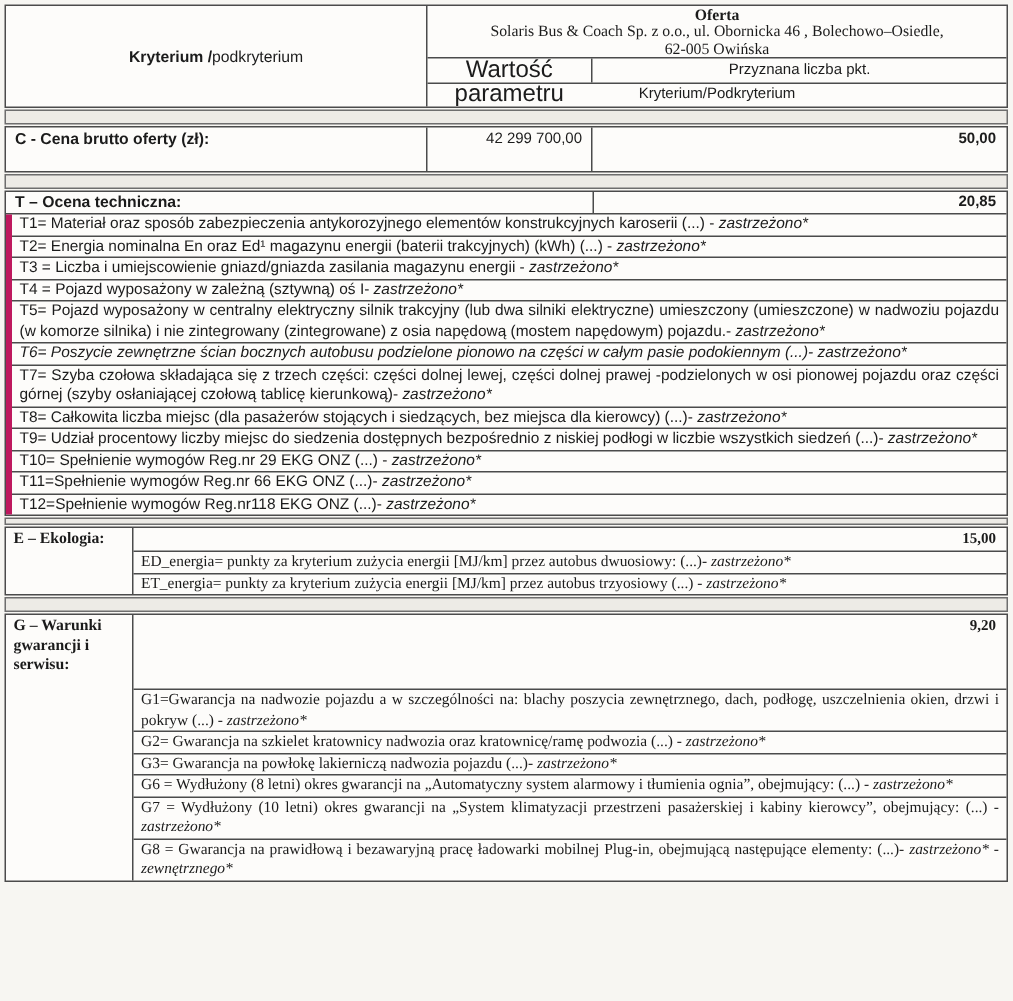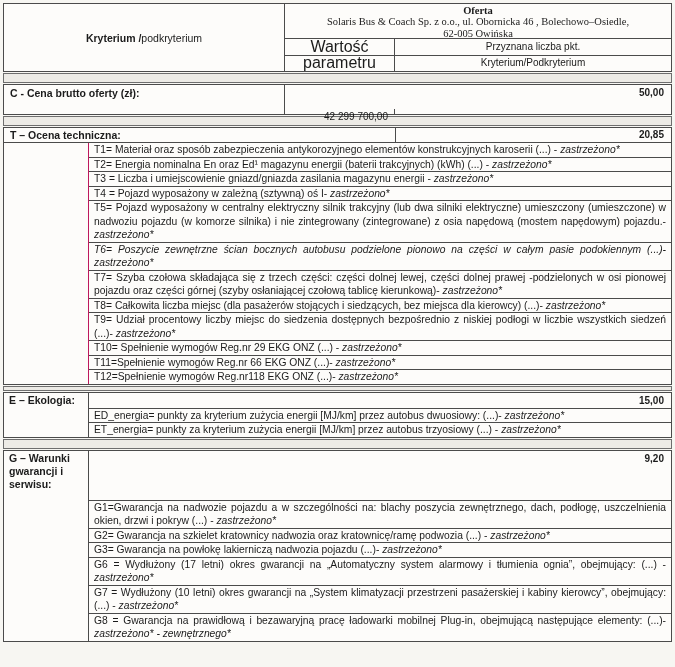--- a/index.html
+++ b/index.html
@@ -25,41 +25,41 @@
   .hdr-right { flex:1; }
   .offer-cell {
     height:35px; border-bottom:1px solid #4b4b4b;
     text-align:center; font-family:"Liberation Serif", serif;
     font-size:10.5px; line-height:11.3px; padding-top:1px;
   }
   .offer-title { font-weight:bold; }
   .hdr-row2 { display:flex; height:17px; border-bottom:1px solid #4b4b4b; }
   .param-h { width:110px; border-right:1px solid #4b4b4b; text-align:center; font-size:16px; line-height:16px; }
   .points-h { flex:1; text-align:center; font-size:10px; line-height:16px; }
-  .hdr-row3 { display:flex; height:15px; }
+  .hdr-row3 { display:flex; height:15px;flex-direction:column; }
   .empty-h { width:110px; border-right:1px solid #4b4b4b; }
   .points-sub { flex:1; text-align:center; font-size:10px; line-height:14px; }
 
   
   .c-block { display:flex; height:31px; }
   .c-label { width:281px; border-right:1px solid #4b4b4b; font-weight:bold; font-size:10.5px; padding:2px 6px; }
-  .c-param { width:110px; border-right:1px solid #4b4b4b; text-align:right; font-size:10px; padding:2px 6px;margin-top:24px; }
+  .c-param { width:110px; border-right:1px solid #4b4b4b; text-align:right; font-size:10px; padding:2px 6px; }
   .c-points { flex:1; text-align:right; font-weight:bold; font-size:10px; padding:2px 7px; }
 
   
   .sec-head { display:flex; border-bottom:1px solid #4b4b4b; }
   .sec-label { flex:1; font-weight:bold; font-size:10.5px; padding:0 6px; line-height:14px; }
   .sec-score { width:276px; border-left:1px solid #4b4b4b; text-align:right; font-weight:bold; font-size:10px; padding:0 7px; line-height:14px; }
-  .subrows { margin-left:84px; border-left:1px solid #be185d; }
+  .subrows { border-left:4px solid #be185d; }
   .subrow { font-size:10.3px; line-height:13.5px; padding:0 5px; text-align:justify; }
   .subrow + .subrow { border-top:1px solid #4b4b4b; }
   .it { font-style:italic; }
 
   
-  .eg-block { display:flex; }
+  .eg-block { display:flex;font-family:Liberation Serif, serif; }
   .eg-left { width:84px; font-weight:bold; font-size:10.5px; padding:1px 5px; line-height:13px; }
   .eg-right { flex:1; border-left:1px solid #4b4b4b; }
   .eg-score { text-align:right; font-weight:bold; font-size:10px; padding:2px 7px; border-bottom:1px solid #4b4b4b; }
   .eg-score.tall { height:50px; }
 </style>
 </head>
 <body>
 
 <div class="page">
 
@@ -132,20 +132,20 @@
   <div class="gap-row"></div>
 
   <div class="block eg-block">
     <div class="eg-left">G – Warunki gwarancji i serwisu:</div>
     <div class="eg-right">
       <div class="eg-score tall">9,20</div>
       <div>
           <div class="subrow"><span>G1=Gwarancja na nadwozie pojazdu a w szczególności na: blachy poszycia zewnętrznego, dach, podłogę, uszczelnienia okien, drzwi i pokryw (...) - </span><span class="it">zastrzeżono*</span></div>
           <div class="subrow"><span>G2= Gwarancja na szkielet kratownicy nadwozia oraz kratownicę/ramę podwozia (...) - </span><span class="it">zastrzeżono*</span></div>
           <div class="subrow"><span>G3= Gwarancja na powłokę lakierniczą nadwozia pojazdu (...)- </span><span class="it">zastrzeżono*</span></div>
-          <div class="subrow"><span>G6 = Wydłużony (17 letni) okres gwarancji na „Automatyczny system alarmowy i tłumienia ognia”, obejmujący: (...) - </span><span class="it">zastrzeżono*</span></div>
+          <div class="subrow"><span>G6 = Wydłużony (8 letni) okres gwarancji na „Automatyczny system alarmowy i tłumienia ognia”, obejmujący: (...) - </span><span class="it">zastrzeżono*</span></div>
           <div class="subrow"><span>G7 = Wydłużony (10 letni) okres gwarancji na „System klimatyzacji przestrzeni pasażerskiej i kabiny kierowcy”, obejmujący: (...) - </span><span class="it">zastrzeżono*</span></div>
           <div class="subrow"><span>G8 = Gwarancja na prawidłową i bezawaryjną pracę ładowarki mobilnej Plug-in, obejmującą następujące elementy: (...)- </span><span class="it">zastrzeżono* - zewnętrznego*</span></div>
         </div>
     </div>
   </div>
 
 </div>
 
 </body></html>

